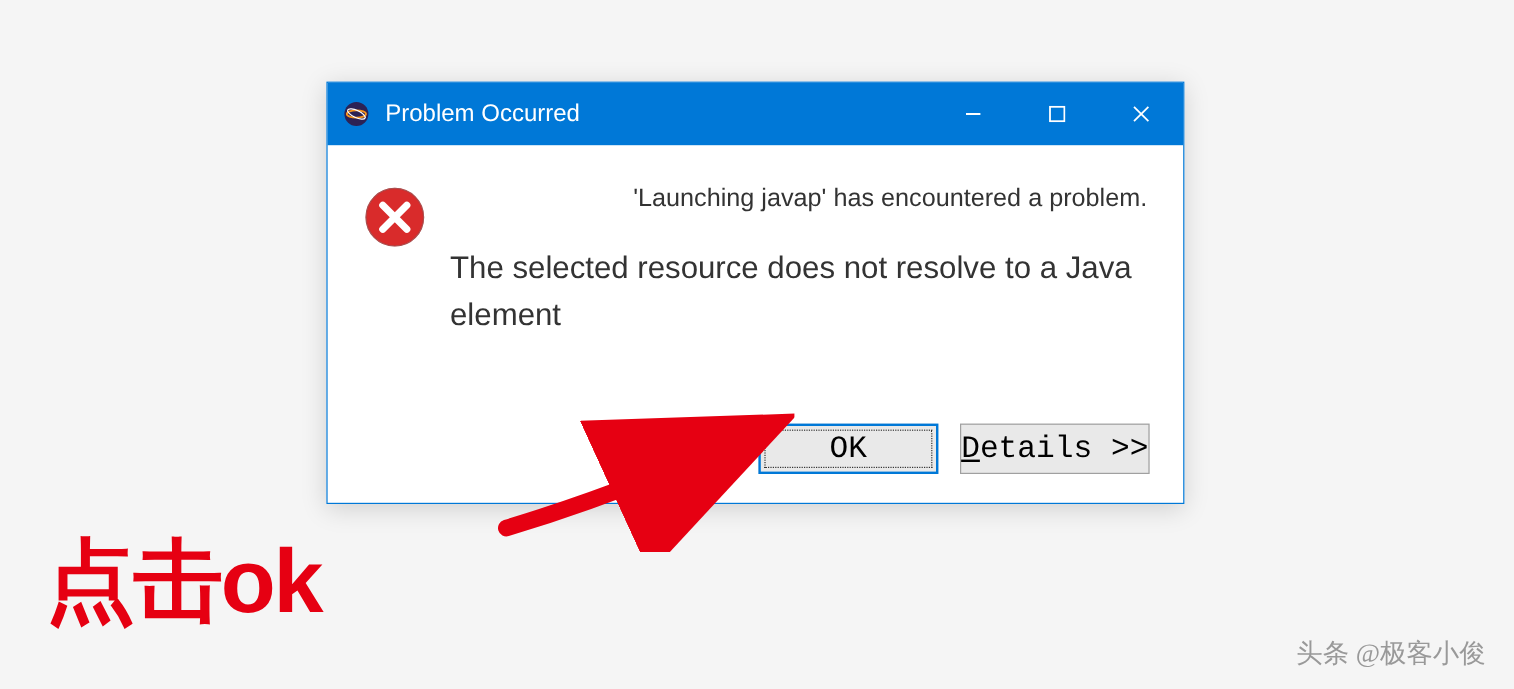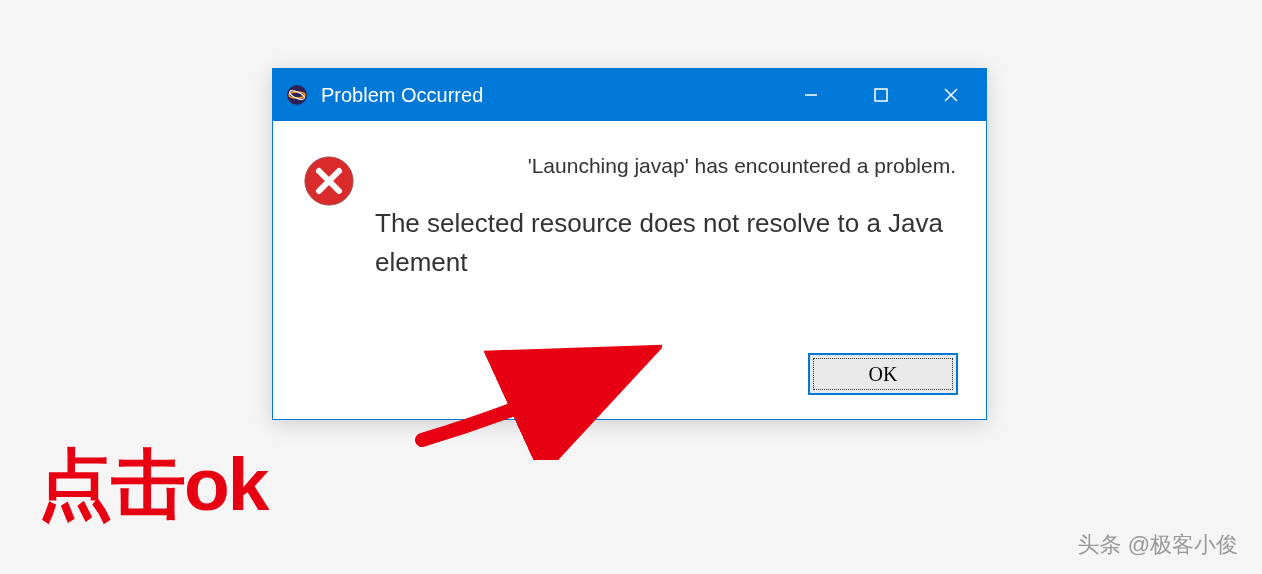--- a/index.html
+++ b/index.html
@@ -87,27 +87,27 @@
       bottom: 24px;
       right: 28px;
       display: flex;
       gap: 18px;
     }
     .btn {
       min-width: 150px;
       height: 42px;
       background: #e9e9e9;
       border: 1px solid #a0a0a0;
-      font-size: 20px;
+      font-size: 26px;
       color: #000;
       display: flex;
       align-items: center;
       justify-content: center;
       cursor: pointer;
-      font-family: Liberation Serif, serif;
+      font-family: Liberation Mono, monospace;
     }
     .btn.focused {
       border: 2px solid #0078d7;
       outline: 1px dotted #333;
       outline-offset: -6px;
     }
     .annotation-arrow {
       position: absolute;
       left: 402px;
       top: 340px;
@@ -122,21 +122,21 @@
       color: #e60012;
       font-family: "Microsoft YaHei", sans-serif;
       letter-spacing: -2px;
     }
     .watermark {
       position: absolute;
       right: 24px;
       bottom: 14px;
       font-size: 22px;
       color: #999;
-      font-family: Liberation Sans, sans-serif;
+      font-family: Liberation Serif, serif;
     }
     .underline-first::first-letter {
       text-decoration: underline;
     }
   </style>
 </head>
 <body>
 
 <div class="dialog">
   <div class="titlebar">
@@ -178,20 +178,23 @@
       </svg>
     </div>
     <div class="dialog-text">
       <div class="main-message">'Launching javap' has encountered a problem.</div>
       <div class="detail-message">The selected resource does not resolve to a Java element</div>
     </div>
   </div>
 
   <div class="dialog-buttons">
     <button class="btn focused">OK</button>
+    <button class="btn">
+        <span class="underline-first">Details &gt;&gt;</span>
+      </button>
   </div>
 </div>
 
 <svg class="annotation-arrow" width="260" height="120">
   <defs>
     <marker id="arrowhead" markerWidth="12" markerHeight="12" refX="9" refY="5" orient="auto">
       <polygon points="0 0, 12 5, 0 10" fill="#e60012"></polygon>
     </marker>
   </defs>
   <path d="M 20 100 Q 120 70 225 22" stroke="#e60012" stroke-width="14" fill="none" marker-end="url(#arrowhead)" stroke-linecap="round"></path>

